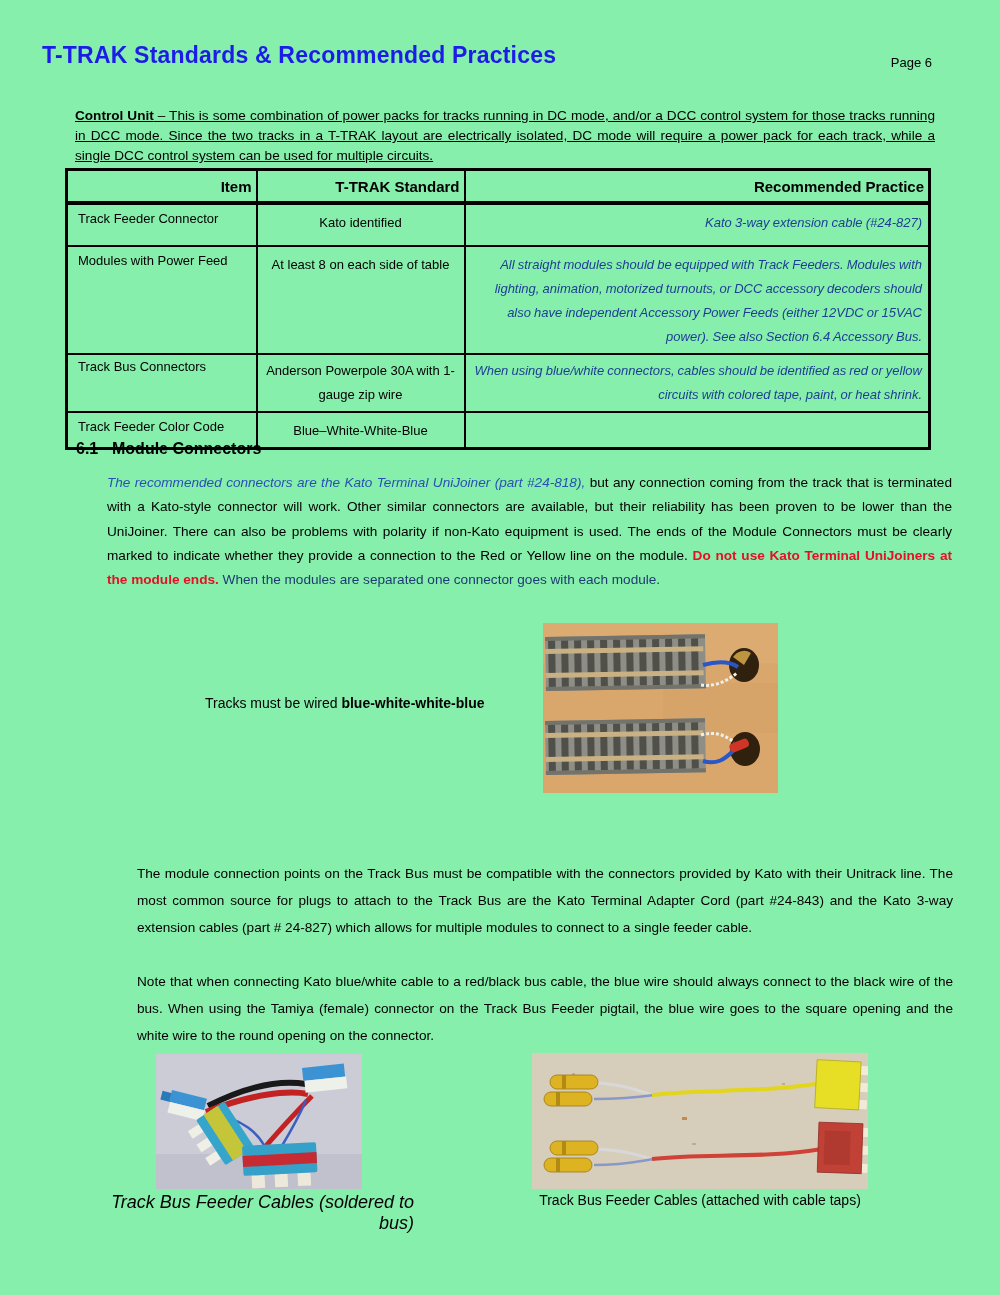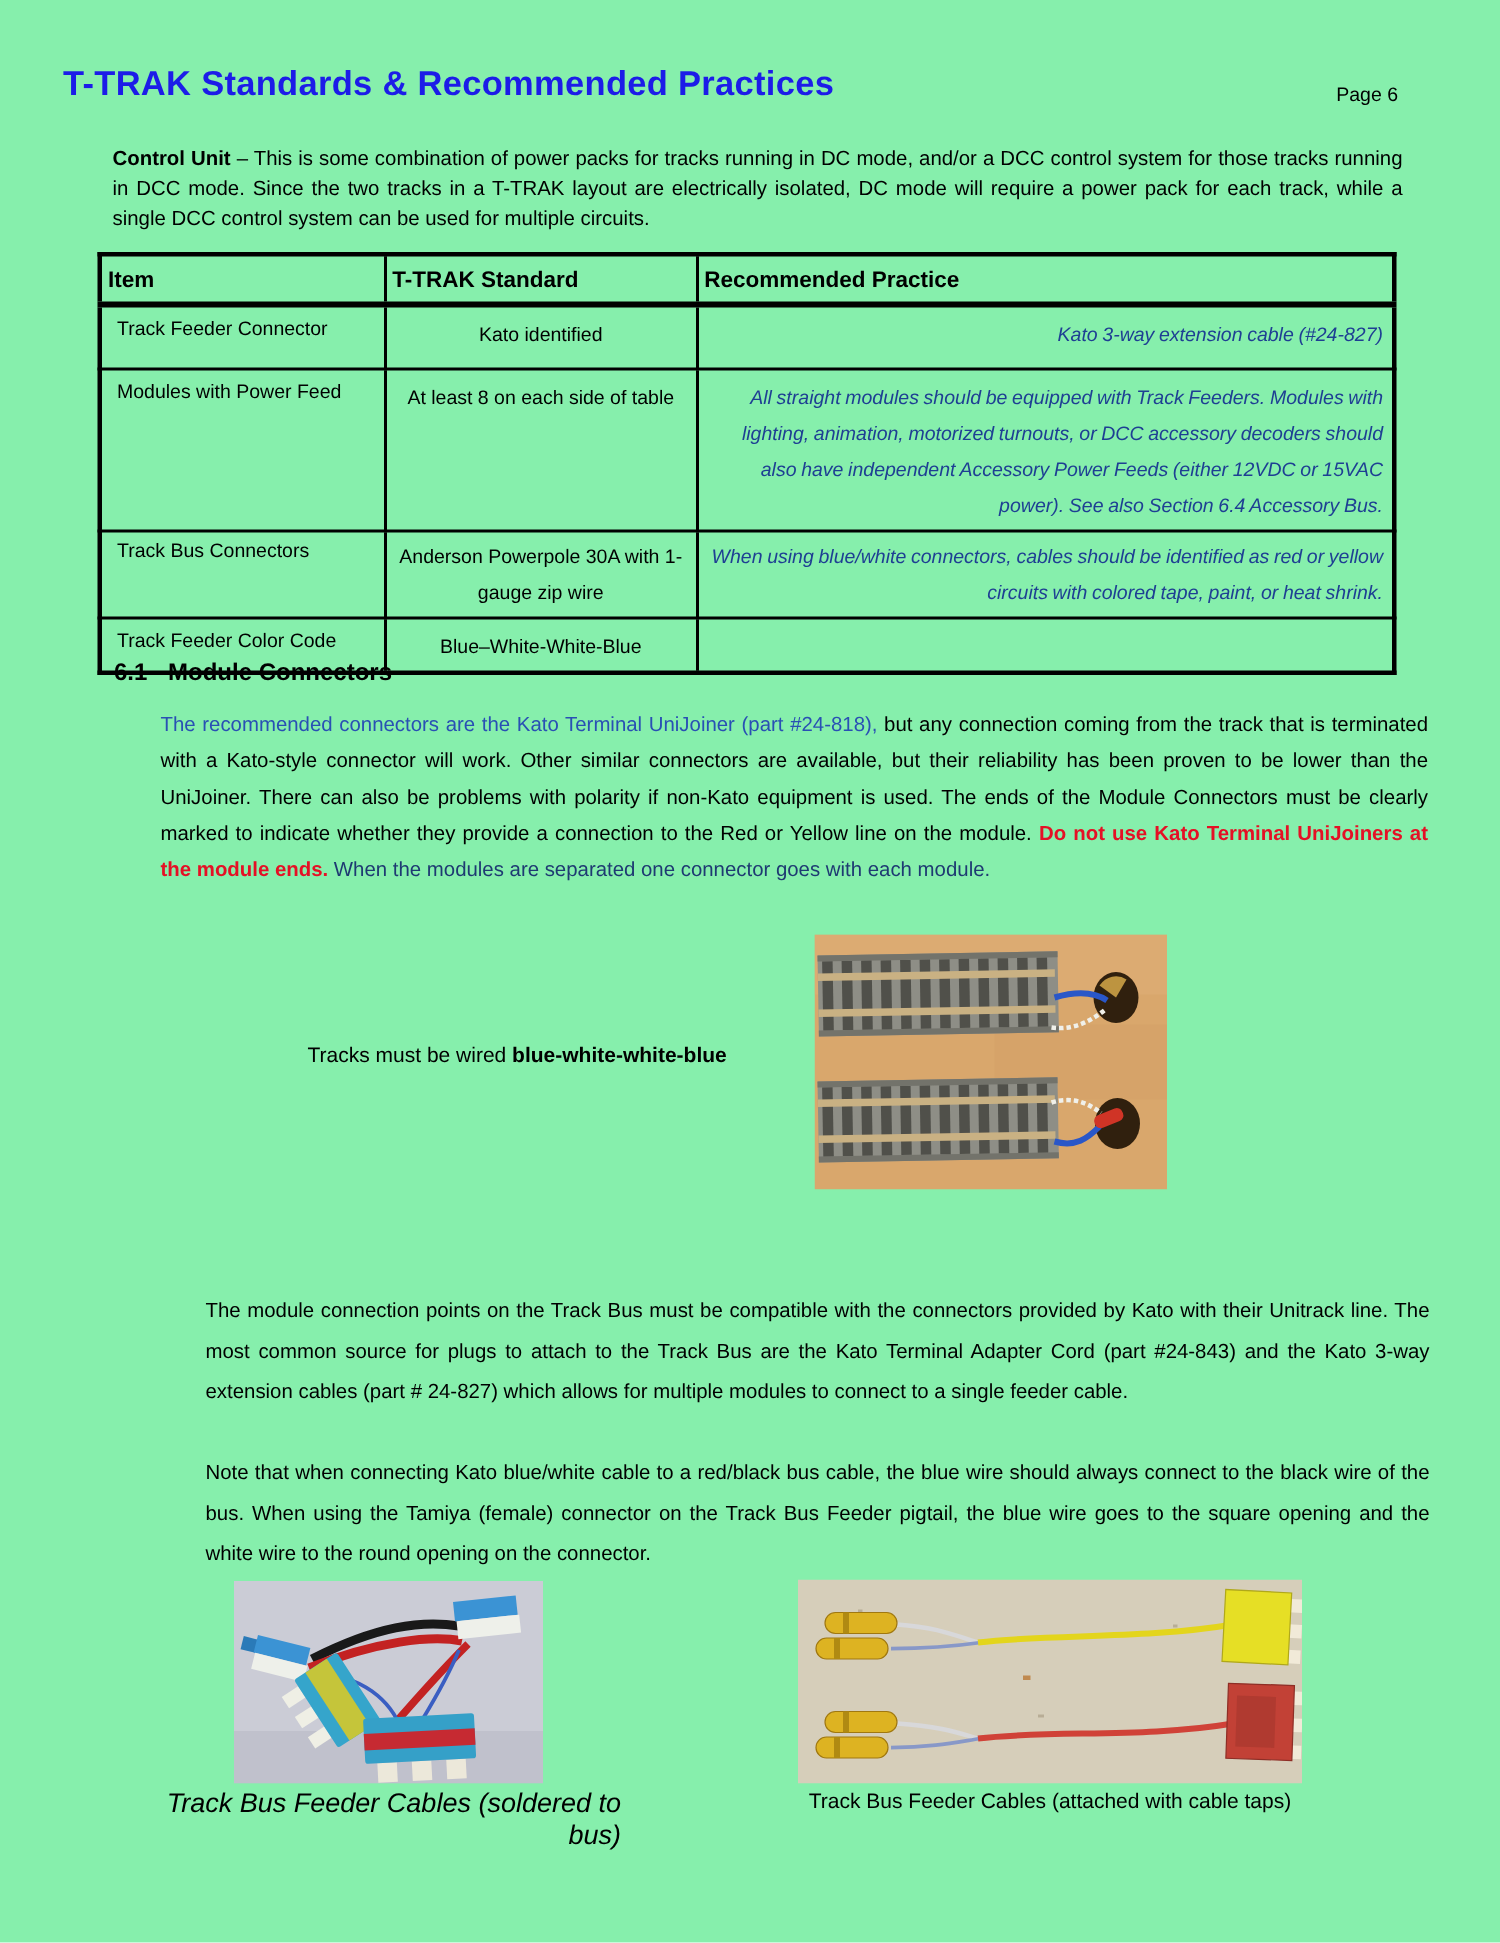--- a/index.html
+++ b/index.html
@@ -3,43 +3,43 @@
 <meta charset="utf-8">
 <style>
   html,body{margin:0;padding:0;background:#ffffff;}
   .page{position:relative;width:1000px;height:1295px;background:#86efac;
         font-family:"Liberation Sans", sans-serif;color:#000;overflow:hidden;}
 
   .doc-title{position:absolute;left:42px;top:42px;font-size:23px;font-weight:bold;
              color:var(--title-blue,#1c1ce8);letter-spacing:.2px;}
   .page-num{position:absolute;right:68px;top:55px;font-size:13px;color:#000;}
 
-  .intro{position:absolute;left:75px;top:96px;width:860px;font-size:13.6px;
-         line-height:20px;text-align:justify;}
+  .intro{position:absolute;left:75px;top:106px;width:860px;font-size:13.6px;
+         line-height:20px;text-align:justify;text-decoration:underline;}
   .intro b{font-weight:bold;}
 
   .std-table{position:absolute;left:65px;top:168px;width:866px;border-collapse:collapse;
              border:3px solid #000;table-layout:fixed;}
   .std-table th{border:2px solid #000;border-bottom:4px solid #000;font-size:15px;
-                font-weight:bold;text-align:left;height:26px;padding:2px 4px;margin-left:12px;}
+                font-weight:bold;text-align:right;height:26px;padding:2px 4px;margin-left:12px;}
   .std-table td{border:2px solid #000;font-size:13px;vertical-align:top;padding:6px 6px 4px;}
   td.c-item{text-align:left;padding-left:10px;}
   td.c-std{text-align:center;line-height:24px;}
   td.c-prac{text-align:right;font-style:italic;color:var(--table-blue,#1e3f93);
             line-height:24px;word-spacing:-.5px;}
   tr.r1 td{height:30px;}
   tr.r2 td{height:96px;}
   tr.r3 td{height:46px;padding-top:4px;}
   tr.r4 td{height:22px;}
 
   .h61{position:absolute;left:76px;top:440px;font-size:16px;font-weight:bold;display:flex;}
   .h61 .num{width:36px;}
   .p61{position:absolute;left:107px;top:471px;width:845px;font-size:13.6px;
        line-height:24.3px;text-align:justify;}
-  .t-blue{color:var(--link-blue,#2950b4);}
+  .t-blue{color:var(--link-blue,#2950b4);font-style:italic;}
   .t-red{color:var(--warn-red,#e51025);font-weight:bold;}
   .t-navy{color:var(--navy,#1e3a72);}
 
   .tracks-caption{position:absolute;left:205px;top:695px;font-size:14px;}
   .tracks-photo{position:absolute;left:543px;top:623px;width:235px;height:170px;}
 
   .h611{position:absolute;left:98px;top:832px;font-size:15.5px;font-weight:bold;display:flex;}
   .h611 .num{width:39px;}
   .p611a{position:absolute;left:137px;top:860px;width:816px;font-size:13.6px;
          line-height:27px;text-align:justify;}

